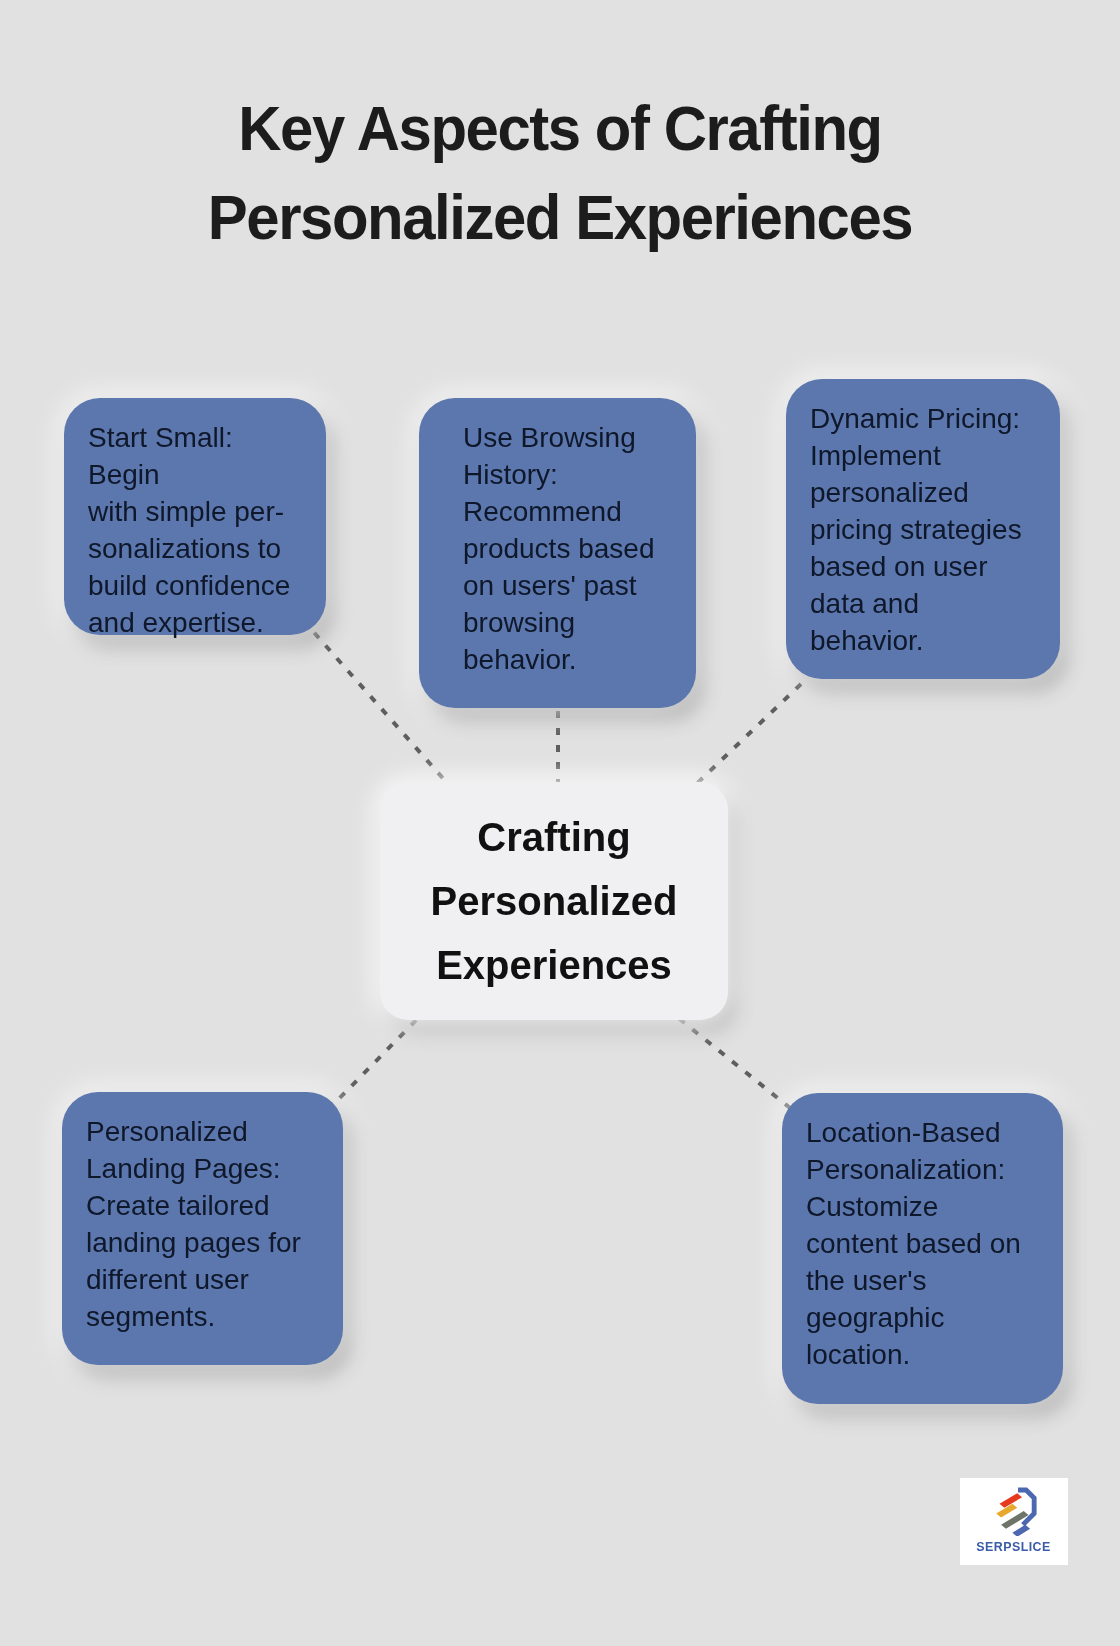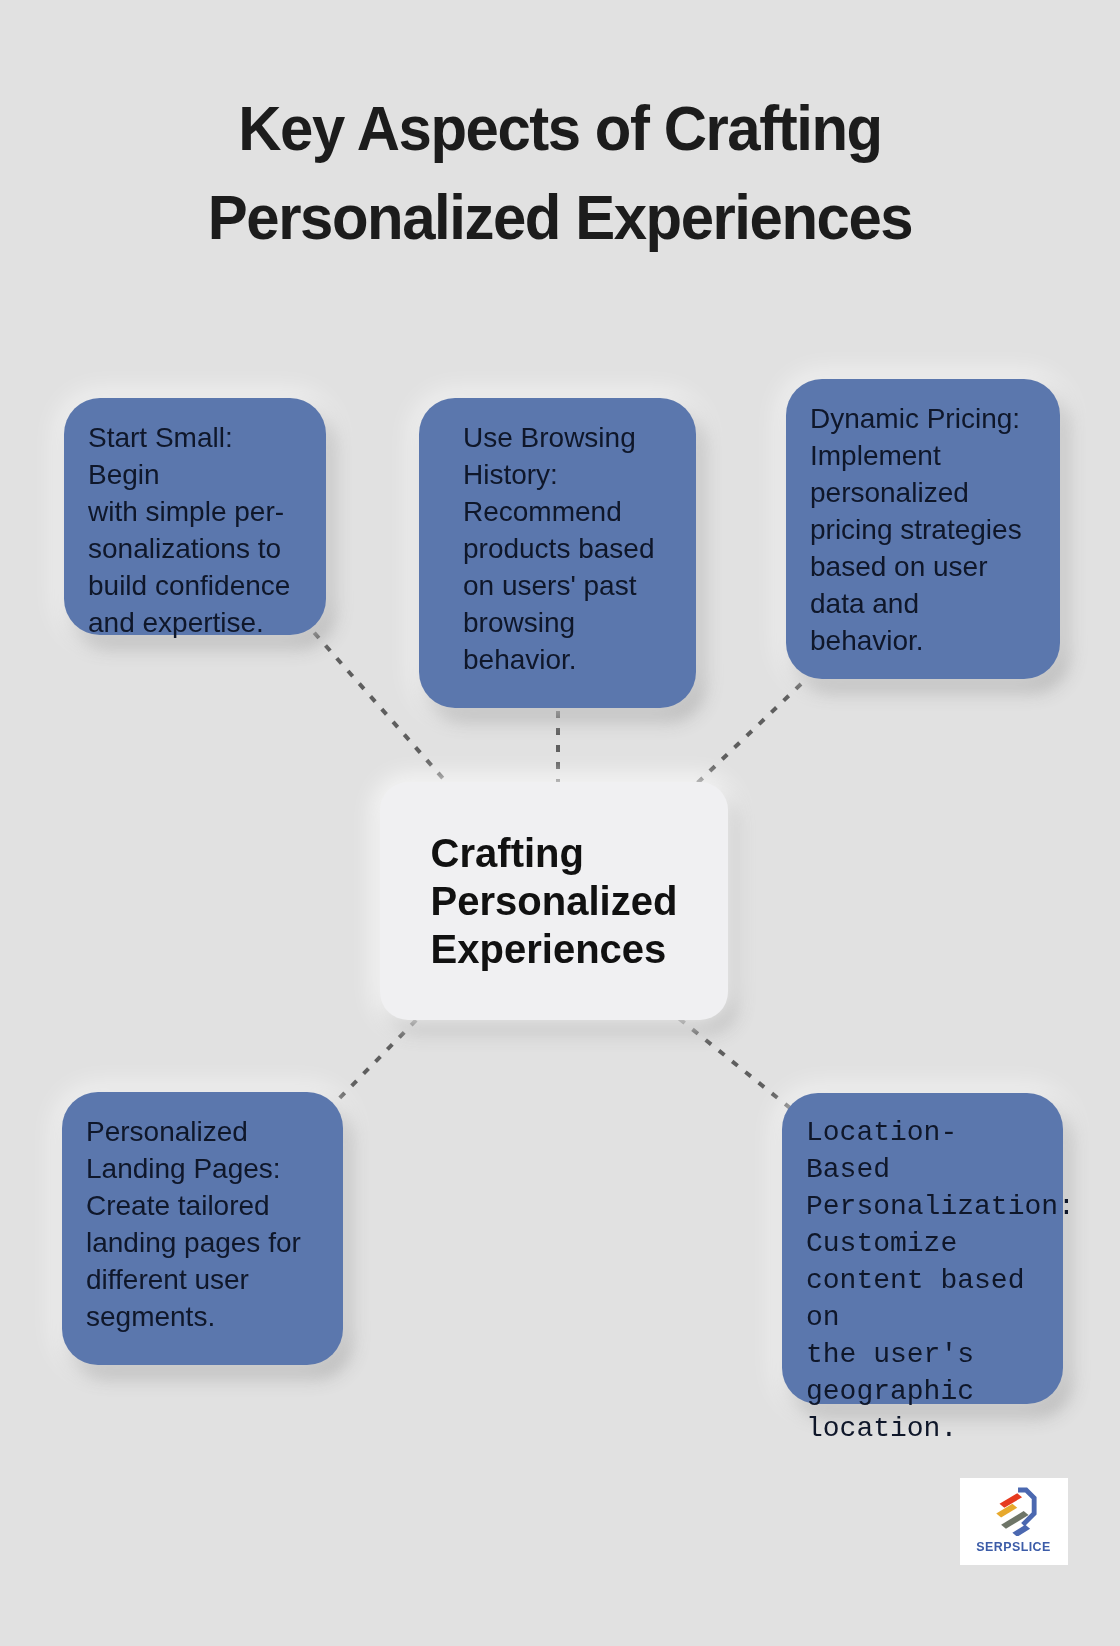--- a/index.html
+++ b/index.html
@@ -48,35 +48,35 @@
     line-height: 37px;
     padding: 21px 24px;
     white-space: pre-line;
     box-shadow: 0 0 26px 8px rgba(255,255,255,0.55),
                 8px 12px 18px rgba(90,90,90,0.45);
   }
   #node-start-small            { left: 64px;  top: 398px; width: 262px; height: 237px; }
   #node-use-browsing-history   { left: 419px; top: 398px; width: 277px; height: 310px; padding-left: 44px; }
   #node-dynamic-pricing        { left: 786px; top: 379px; width: 274px; height: 300px; }
   #node-personalized-landing   { left: 62px;  top: 1092px; width: 281px; height: 273px; }
-  #node-location-based         { left: 782px; top: 1093px; width: 281px; height: 311px; font-family: Liberation Mono, monospace; }
+  #node-location-based         { left: 782px; top: 1093px; width: 281px; height: 311px; }
 
   .center-node {
     position: absolute;
     z-index: 3;
     left: 380px; top: 782px;
     width: 348px; height: 238px;
     box-sizing: border-box;
     border-radius: 28px;
     background: #f0f0f2;
     color: #111;
     font-size: 40px;
-    line-height: 48px;
+    line-height: 64px;
     font-weight: 700;
-    text-align: left;
+    text-align: center;
     display: flex;
     align-items: center;
     justify-content: center;
     white-space: pre-line;
     box-shadow: 0 0 24px 6px rgba(255,255,255,0.8),
                 8px 12px 18px rgba(110,110,110,0.45);
   }
 
   .logo-card {
     position: absolute;

